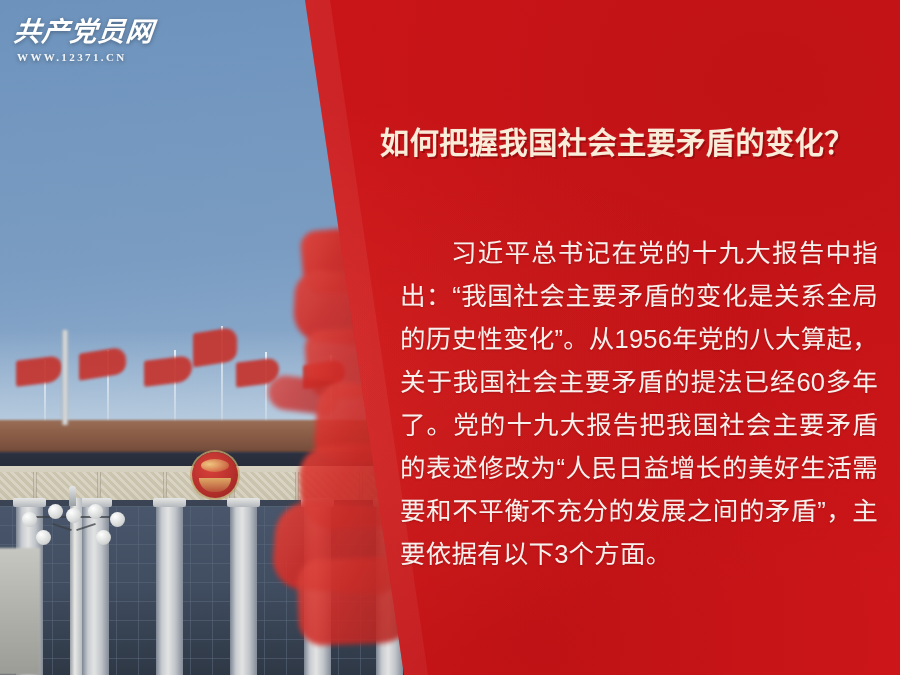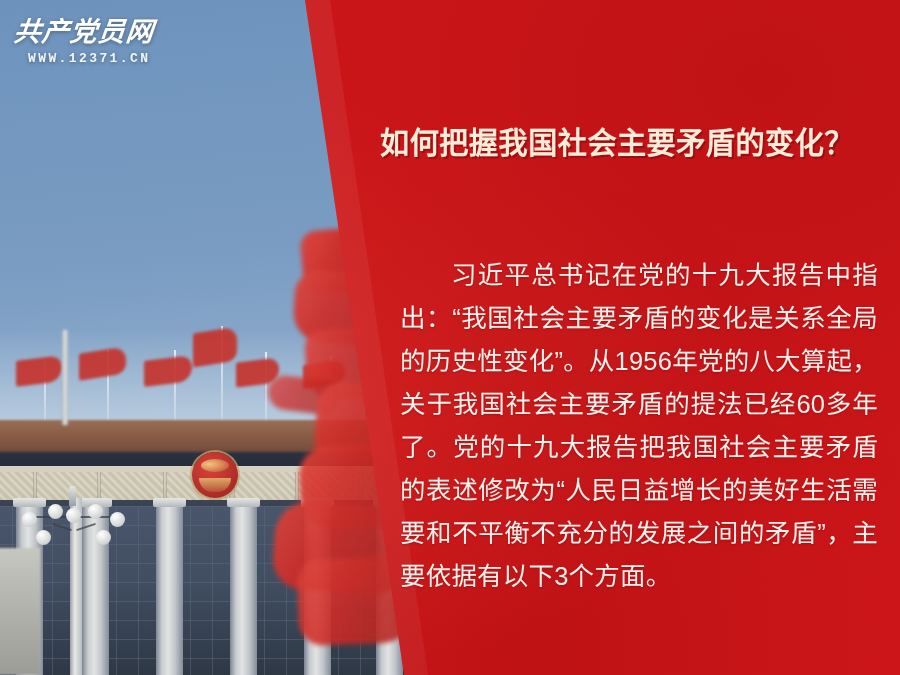--- a/index.html
+++ b/index.html
@@ -221,23 +221,23 @@
     font-style: italic;
     letter-spacing: 1px;
     color: #ffffff;
     line-height: 1;
     transform: skewX(-6deg);
     white-space: nowrap;
   }
   .logo-url {
     display: block;
     margin-top: 7px;
-    margin-left: 14px;
-    font-family: Liberation Mono, monospace;
-    font-size: 13px;
+    margin-left: 3px;
+    font-family: Liberation Serif, serif;
+    font-size: 11px;
     font-weight: 700;
     letter-spacing: 2.4px;
     color: #f2f5f8;
     line-height: 1;
     white-space: nowrap;
   }
 
   
   .headline {
     position: absolute;
@@ -252,21 +252,21 @@
     text-align: center;
     text-shadow: 2px 2px 0 rgba(125,8,10,.55), 0 0 1px rgba(255,255,255,.3);
     transform: scaleX(0.94);
     transform-origin: center;
     white-space: nowrap;
   }
 
   
   .body-copy {
     position: absolute;
-    left: 400px; top: 228px;
+    left: 400px; top: 206px;
     width: 478px;
     z-index: 9;
     font-size: 25.5px;
     line-height: 43px;
     color: #F8F0EC;
     text-align: justify;
     text-justify: inter-character;
     text-indent: 2em;
     letter-spacing: 0.2px;
     text-shadow: 0 1px 2px rgba(110,5,8,.35);

